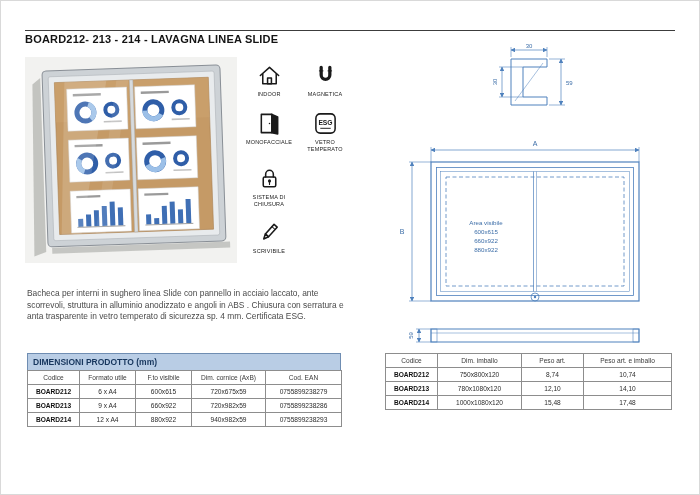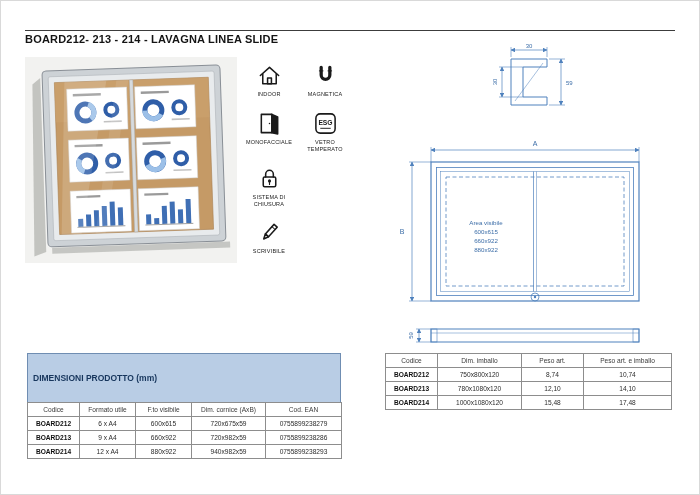--- a/index.html
+++ b/index.html
@@ -24,21 +24,21 @@
   .drawing{position:absolute;left:388px;top:40px;}
   .drawing .dline{stroke:#4f81bd;fill:none;}
   .drawing text{fill:#3d6ea8;font-family:"Liberation Sans",sans-serif;}
   
   .descr{position:absolute;left:26px;top:287px;width:318px;font-size:8.4px;line-height:1.38;color:#4a4a4a;}
   
   .tblock{position:absolute;top:352px;}
   .tblock.product{left:26px;width:314px;}
   .tblock.packing{left:384px;width:286px;}
   .tbl-title{background:#b9cde5;border:1px solid #6f8db2;border-bottom:none;
-    font-size:8.5px;font-weight:bold;color:#17365d;padding:19px 5px;}
+    font-size:8.5px;font-weight:bold;color:#17365d;padding:3px 5px;}
   .tblock table{border-collapse:collapse;width:100%;table-layout:fixed;}
   .tblock th,.tblock td{border:1px solid #8d8d8d;padding:3px 2px;text-align:center;
     font-size:6.6px;color:#2b2b2b;overflow:hidden;white-space:nowrap;}
   .tblock th{font-weight:normal;color:#3a3a3a;background:#fff;}
   .tblock td.code{font-weight:bold;color:#111;}
 </style>
 </head>
 <body>
 
 <div class="sheet">
@@ -240,20 +240,21 @@
       <line class="dline" x1="42" y1="292" x2="250" y2="292" stroke-width="0.5"></line>
       <rect class="dline" x="42" y="288" width="6" height="13" fill="#dce6f2" stroke-width="0.6"></rect>
       <rect class="dline" x="244" y="288" width="6" height="13" fill="#dce6f2" stroke-width="0.6"></rect>
       <line class="dline" x1="42" y1="288" x2="27" y2="288" stroke-width="0.6"></line>
       <line class="dline" x1="42" y1="301" x2="27" y2="301" stroke-width="0.6"></line>
       <line class="dline" x1="30" y1="288" x2="30" y2="301" stroke-width="0.7" marker-start="url(#arr)" marker-end="url(#arr)"></line>
       <text x="24" y="294.5" font-size="6" text-anchor="middle" transform="rotate(-90 24 294.5)">59</text>
     </svg>
   </div>
 
+  <div class="descr">Bacheca per interni in sughero linea Slide con pannello in acciaio laccato, ante scorrevoli, struttura in alluminio anodizzato e angoli in ABS . Chiusura con serratura e anta trasparente in vetro temperato di sicurezza sp. 4 mm. Certificata ESG.</div>
 
   <div class="tblock product">
     <div class="tbl-title">DIMENSIONI PRODOTTO (mm)</div>
     <table>
       <colgroup>
           <col style="width:52px">
           <col style="width:56px">
           <col style="width:56px">
           <col style="width:74px">
           <col style="width:76px">

